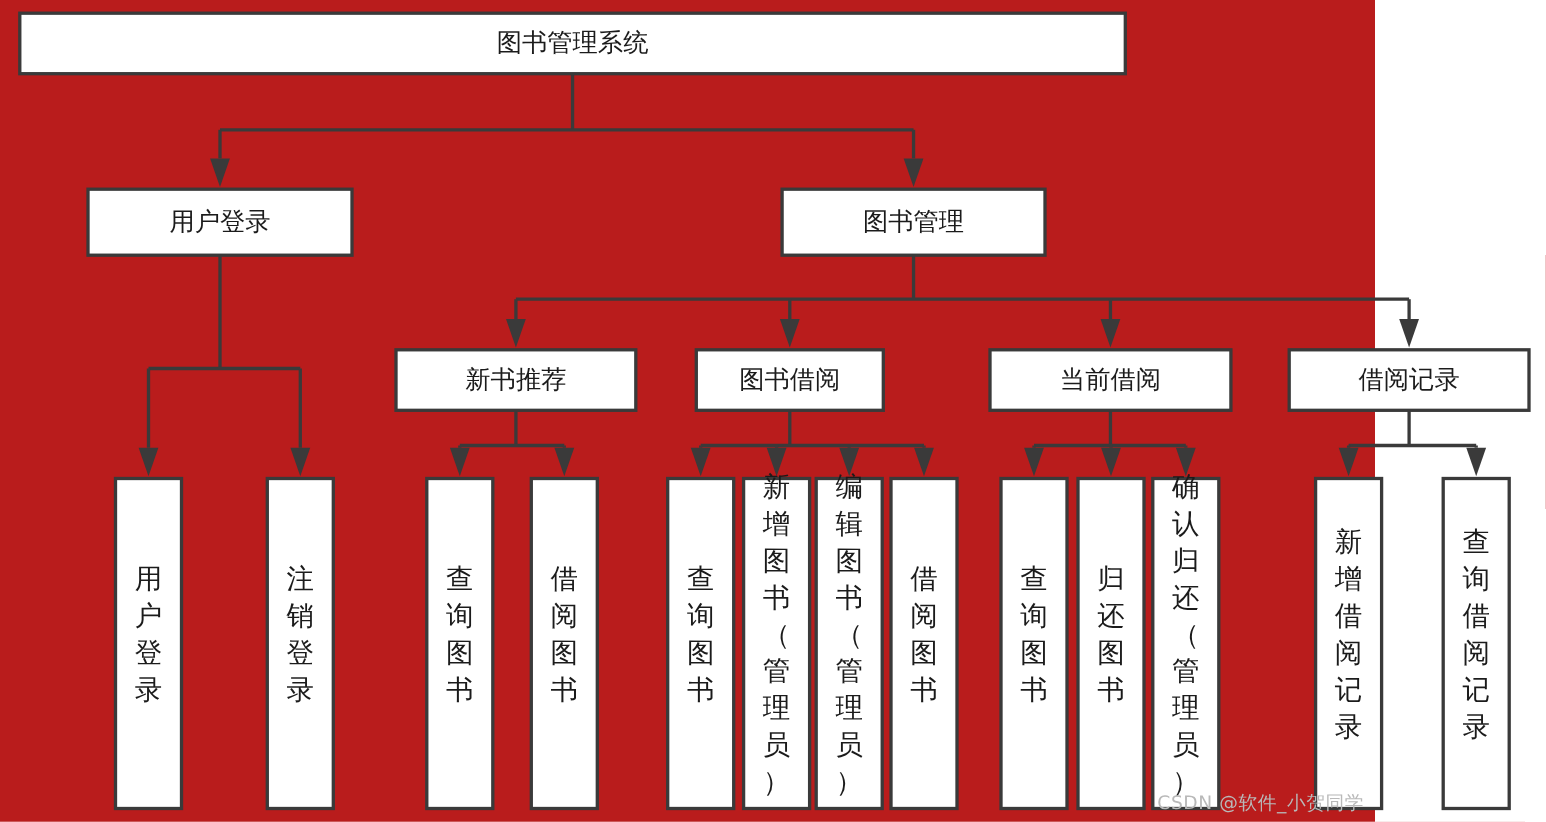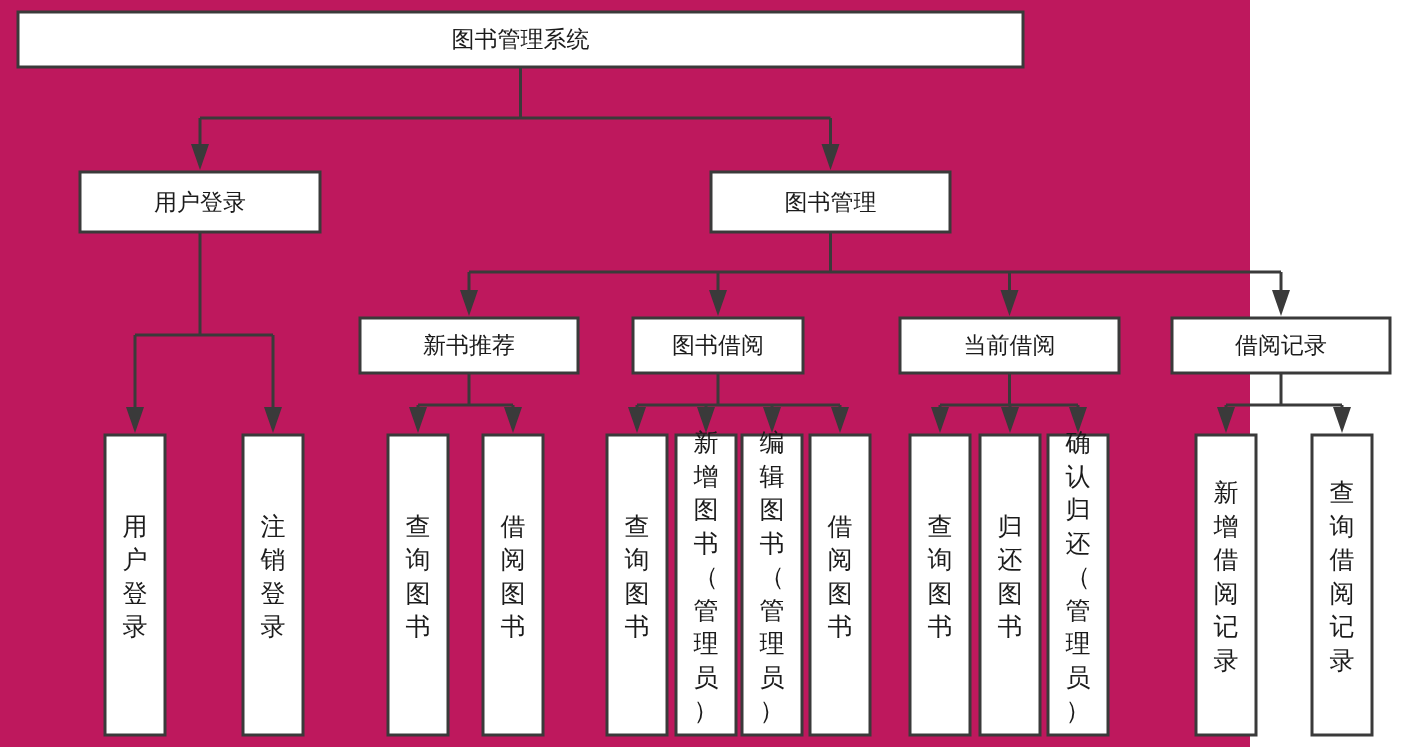--- a/index.html
+++ b/index.html
@@ -11,21 +11,21 @@
   body {
     width: 1405px;
     height: 747px;
     overflow: hidden;
     font-family: "DejaVu Sans", "Liberation Sans", sans-serif;
   }
   #diagram-root {
     position: relative;
     width: 1250px;
     height: 747px;
-    background: #be185d;
+    background: #b91c1c;
   }
   svg.diagram-canvas {
     position: absolute;
     top: 0;
     left: 0;
     width: 1405px;
     height: 747px;
     display: block;
   }
   .node-box {
@@ -203,13 +203,14 @@
         <g>
           <rect x="1196" y="435" width="60" height="300" class="node-box"></rect>
           <text x="1226" y="501.25" class="node-label-vertical"><tspan x="1226" y="501.25">新</tspan><tspan x="1226" y="534.75">增</tspan><tspan x="1226" y="568.25">借</tspan><tspan x="1226" y="601.75">阅</tspan><tspan x="1226" y="635.25">记</tspan><tspan x="1226" y="668.75">录</tspan></text>
         </g>
         <g>
           <rect x="1312" y="435" width="60" height="300" class="node-box"></rect>
           <text x="1342" y="501.25" class="node-label-vertical"><tspan x="1342" y="501.25">查</tspan><tspan x="1342" y="534.75">询</tspan><tspan x="1342" y="568.25">借</tspan><tspan x="1342" y="601.75">阅</tspan><tspan x="1342" y="635.25">记</tspan><tspan x="1342" y="668.75">录</tspan></text>
         </g>
       </g>
   </svg>
+  <div class="watermark-text">CSDN @软件_小贺同学</div>
 </div>
 
 </body></html>

